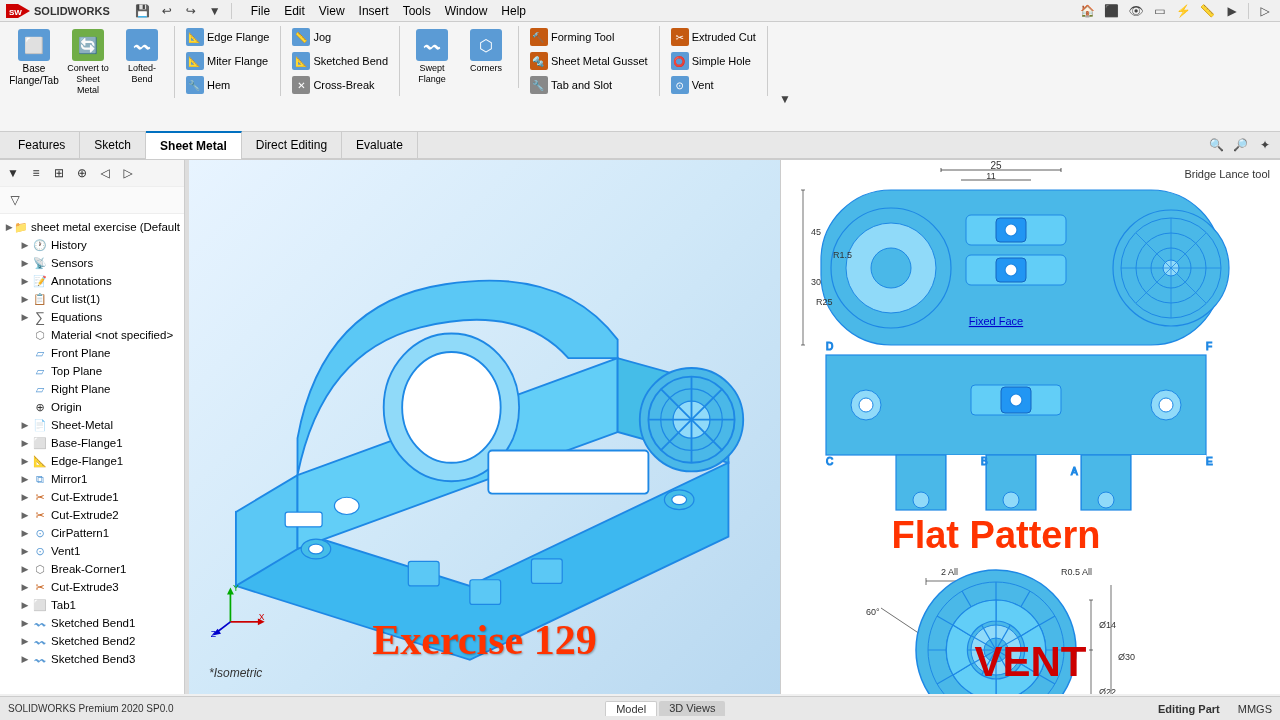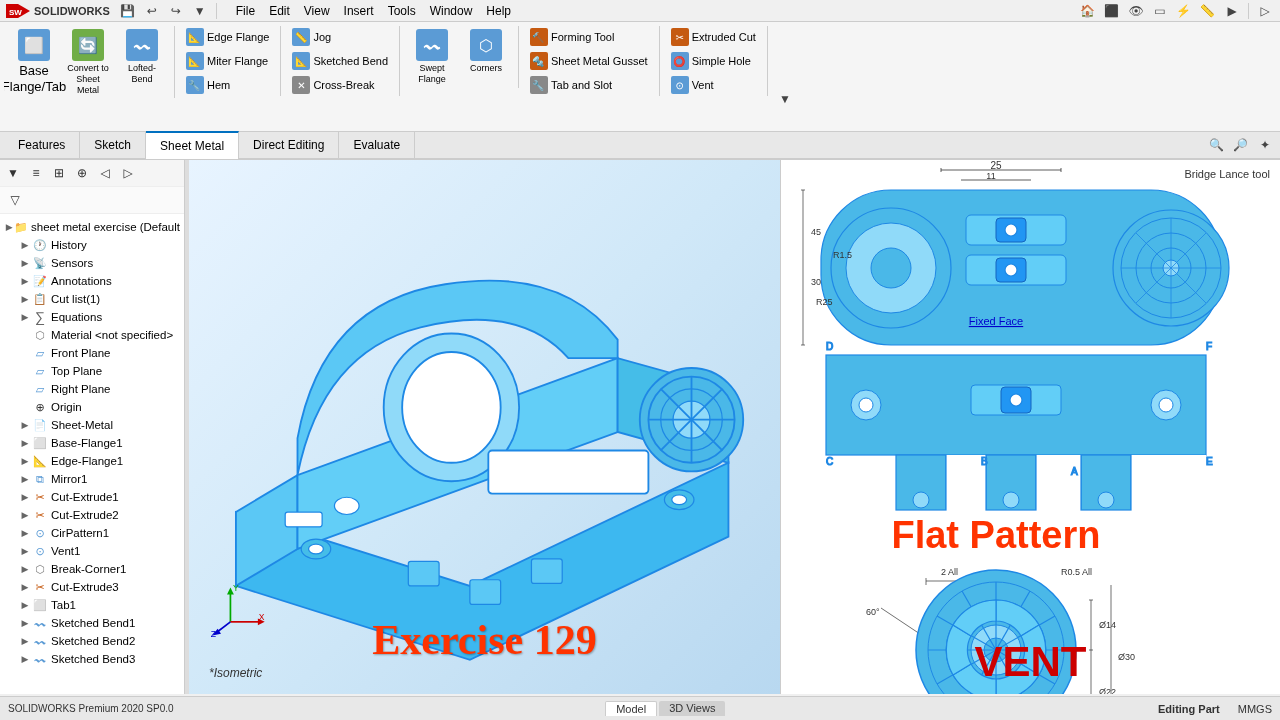--- a/index.html
+++ b/index.html
@@ -103,21 +103,21 @@
       cursor: pointer;
       font-size: 12px;
       border-right: 1px solid #ccc;
       height: 28px;
       display: flex;
       align-items: center;
     }
     .tab.active {
       background: #fff;
       border-top: 2px solid #0070c0;
-      font-weight: normal;
+      font-weight: bold;
     }
 
     
     #main {
       display: flex;
       height: calc(720px - 22px - 110px - 28px - 24px);
     }
 
     
     #left-panel {
@@ -266,21 +266,21 @@
     .status-tab.active {
       background: #fff;
       border: 1px solid #ccc;
       border-bottom: none;
     }
 
     
     .sw-logo {
       display: flex;
       align-items: center;
-      margin-right: 5px;
+      margin-right: 20px;
     }
 
     
     .quick-access {
       display: flex;
       align-items: center;
       gap: 2px;
       margin-right: 8px;
     }
     .qa-btn {
@@ -345,21 +345,21 @@
 </div>
 
 <div id="toolbar-area" style="height:110px; overflow:hidden;">
 
   <div style="display:flex;align-items:flex-start;width:100%;padding:2px 4px;gap:2px;flex-wrap:nowrap;overflow:hidden;">
 
     <div style="display:flex;flex-direction:column;border-right:1px solid #ccc;padding-right:6px;margin-right:4px;">
       <div style="display:flex;gap:2px;">
         <div class="toolbar-btn-large">
           <div class="icon-box" style="background:#5b9bd5;color:white;">⬜</div>
-          <span style="font-size:13px;line-height:1.2;">Base
+          <span style="font-size:10px;line-height:1.2;">Base
 Flange/Tab</span>
         </div>
         <div class="toolbar-btn-large">
           <div class="icon-box" style="background:#70ad47;color:white;">🔄</div>
           <span style="font-size:9px;line-height:1.2;">Convert
 to Sheet
 Metal</span>
         </div>
         <div class="toolbar-btn-large">
           <div class="icon-box" style="background:#5b9bd5;color:white;">〰</div>

